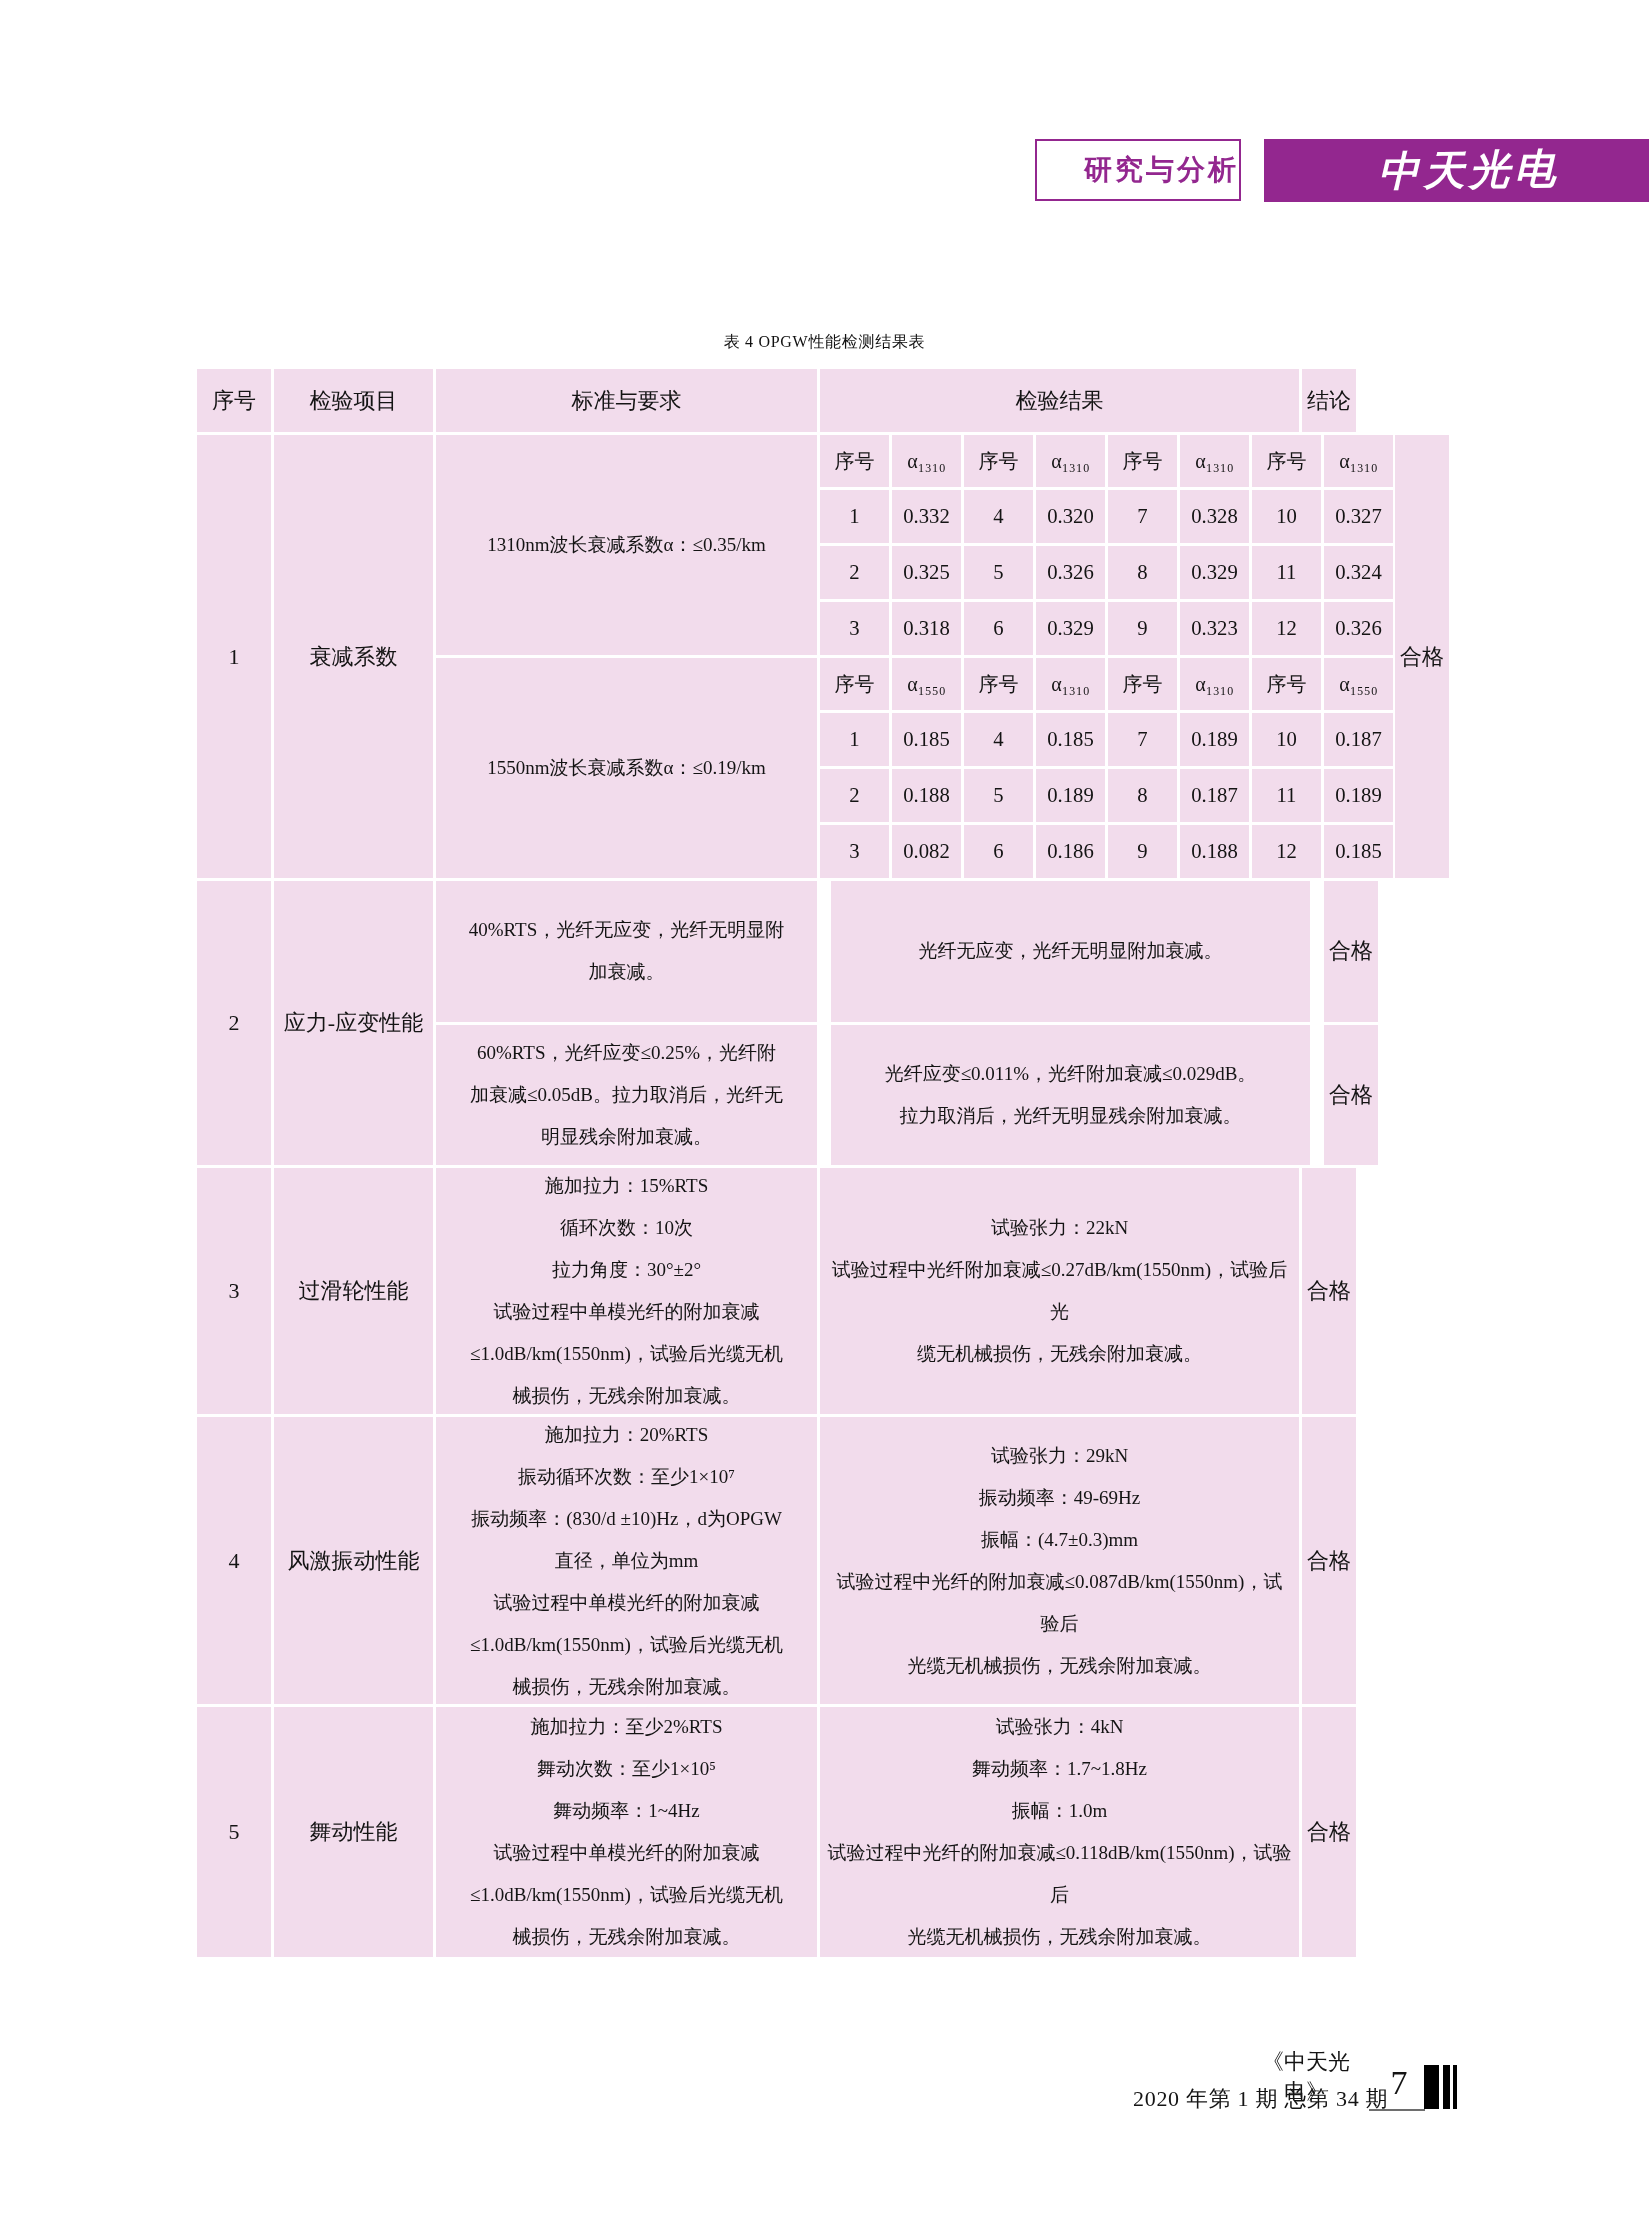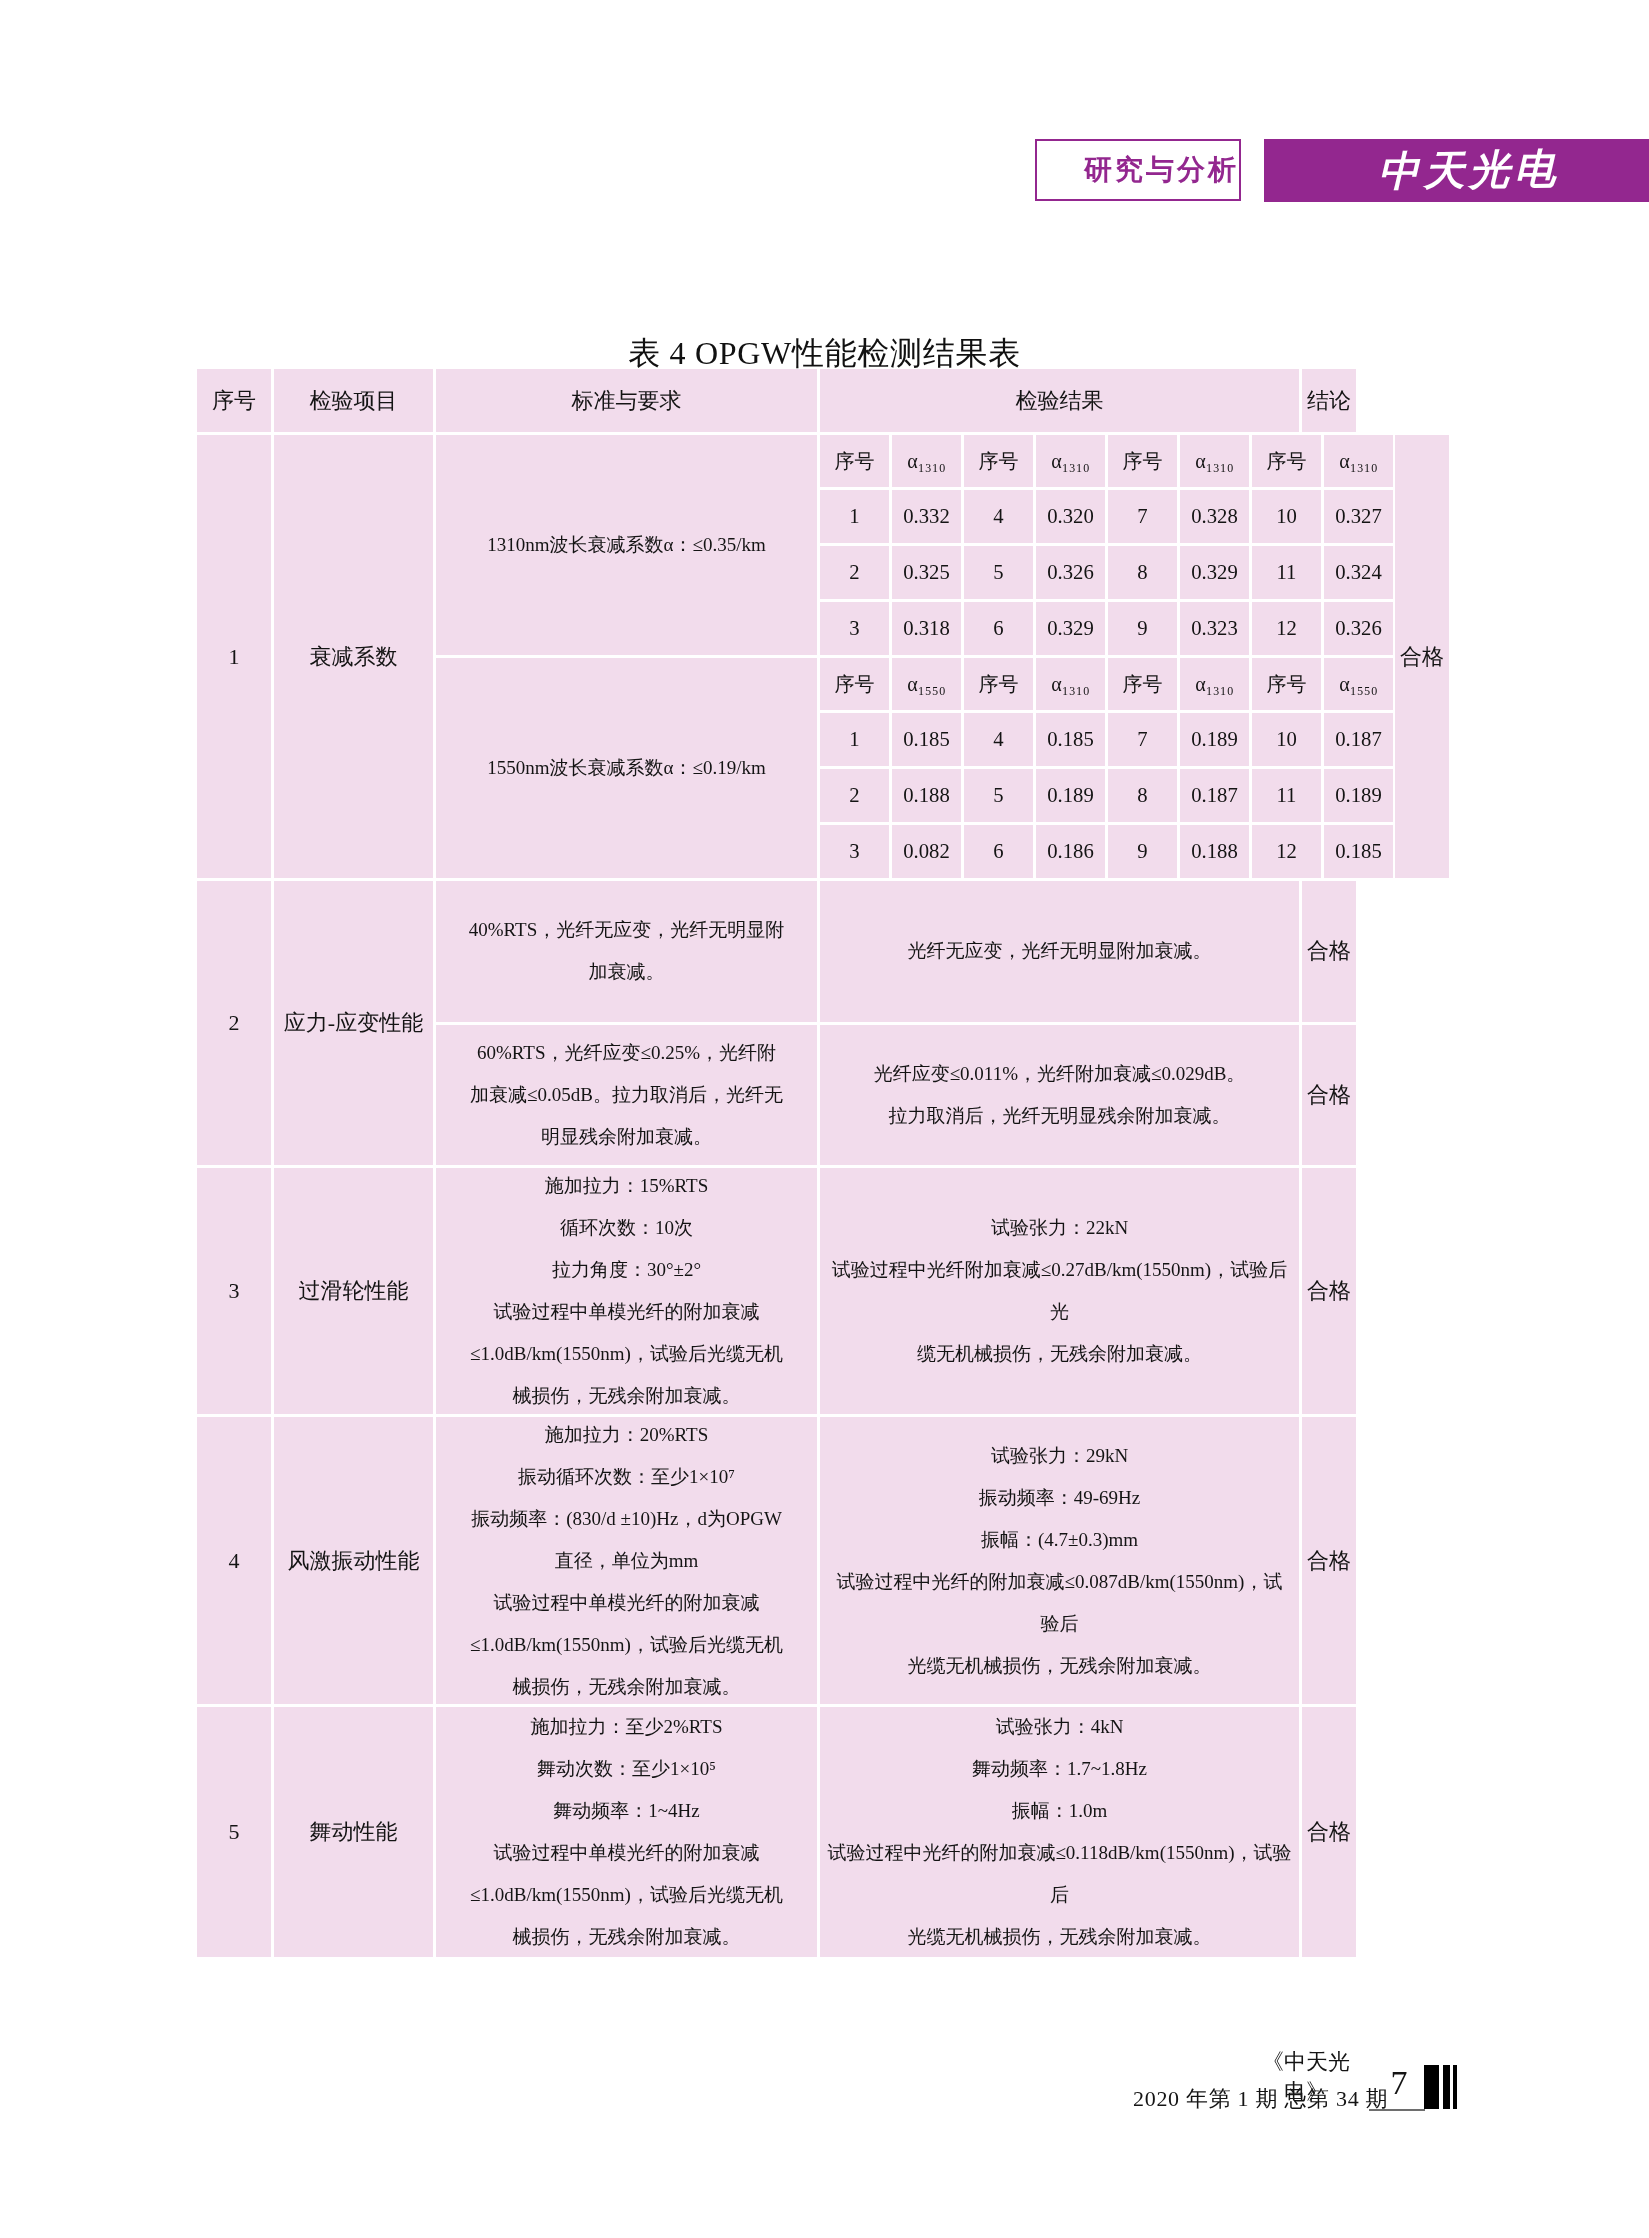--- a/index.html
+++ b/index.html
@@ -30,21 +30,21 @@
     font-weight:bold;
   }
   .section-box span{
     color:#93278f;font-size:28px;
     font-family:"Liberation Sans","DejaVu Sans",sans-serif;
     letter-spacing:3px;
   }
   
   .table-title{
     position:absolute;left:0;right:0;top:332px;
-    text-align:center;font-size:32px;color:#111111;letter-spacing:0.7px;
+    text-align:center;font-size:16px;color:#111111;letter-spacing:0.7px;
   }
   
   .opgw-table{
     position:absolute;left:197px;top:369px;width:1260px;
     display:flex;flex-direction:column;gap:3px;
   }
   .trow{display:flex;gap:3px;}
   .cell{
     background:#f2dcec;
     display:flex;align-items:center;justify-content:center;
@@ -65,21 +65,21 @@
   .alpha-grid{
     width:573px;flex:none;
     display:grid;grid-template-columns:repeat(8,1fr);
     grid-template-rows:52px 1fr 1fr 1fr;gap:3px;
   }
   .alpha-grid .cell{font-size:20.7px;}
   .alpha-grid .ahead{font-size:20px;}
   
   .row2{height:284px;}
   .row2-middle{width:1021px;flex:none;display:flex;flex-direction:column;gap:3px;}
-  .subrow{flex:1;display:flex;gap:3px;min-height:0;}
+  .subrow{flex:1;display:flex;gap:14px;min-height:0;}
   
   .row3{height:246px;}
   .row4{height:287px;}
   .row5{height:250px;}
   
   .foot-journal{position:absolute;left:1247px;top:2047px;width:118px;text-align:center;font-size:22px;}
   .foot-issue{position:absolute;left:1133px;top:2084px;font-size:22px;letter-spacing:0.7px;}
   .foot-page{position:absolute;left:1373px;top:2064px;width:52px;text-align:center;font-size:34px;}
   .foot-rule{position:absolute;left:1369px;top:2109px;width:56px;height:2.2px;background:#6e6e6e;}
   .foot-bars{position:absolute;left:1424px;top:2065px;width:37px;height:44px;}

